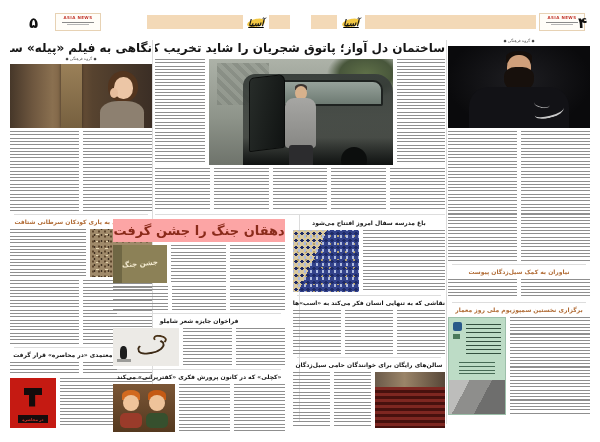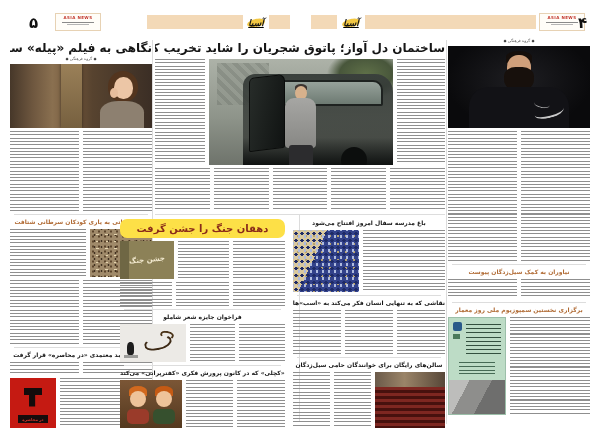--- a/index.html
+++ b/index.html
@@ -23,21 +23,21 @@
   .vrule{position:absolute;width:1px;background:#dcdcdc;}
   .sep{height:1px;background:#ddd;margin:3px 4px;}
   .tx{flex:1;background:repeating-linear-gradient(to bottom,#8f8f8f 0,#8f8f8f 1px,transparent 1px,transparent 3.3px);}
   .row{display:flex;direction:rtl;gap:4px;margin-top:3px;}
   .hl{direction:rtl;text-align:center;white-space:nowrap;overflow:hidden;font-weight:bold;
       color:#151515;line-height:1.35;}
   .h-top{font-size:12px;margin-top:2px;}
   .h-sec{font-size:6px;}
   .h-orange{color:#b06a33;}
   .h-main{font-size:12px;margin:2px 0 3px 0;}
-  .h-bar{font-size:10px;color:#8a2a1a;background:#fde047;padding:2.5px 0;border-radius:7px;}
+  .h-bar{font-size:13px;color:#8a2a1a;background:#fca5a5;padding:2.5px 0;}
   .byline{direction:rtl;text-align:center;font-size:4px;color:#555;line-height:6px;}
   .byline::before{content:"◆ ";color:#333;}
   .byline::after{content:" ◆";color:#333;}
   .col{position:absolute;top:38px;}
   .ph{position:relative;overflow:hidden;}
 
   
   .ph-girl{height:64px;margin-top:2px;background:linear-gradient(90deg,#463729 0%,#6e573f 16%,#8a7050 30%,#73573c 44%,#57432f 58%,#3b2e25 100%);}
   .ph-girl .plank{position:absolute;left:36%;top:0;bottom:0;width:15%;background:linear-gradient(#9a8058,#76603f);box-shadow:0 0 3px rgba(0,0,0,.5);}
   .ph-girl .g-hair{position:absolute;right:14px;top:7px;width:30px;height:31px;background:#53351e;border-radius:50% 50% 46% 46%;}

